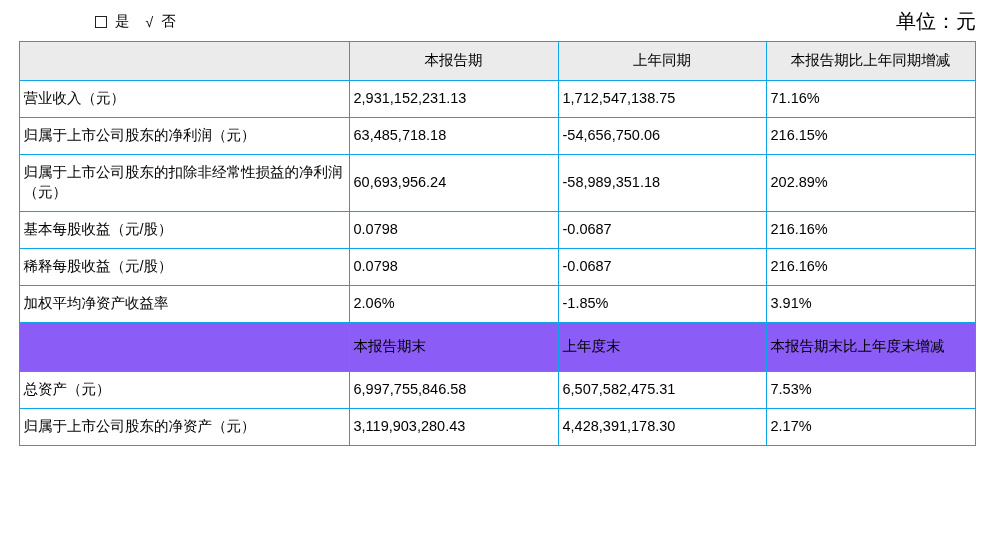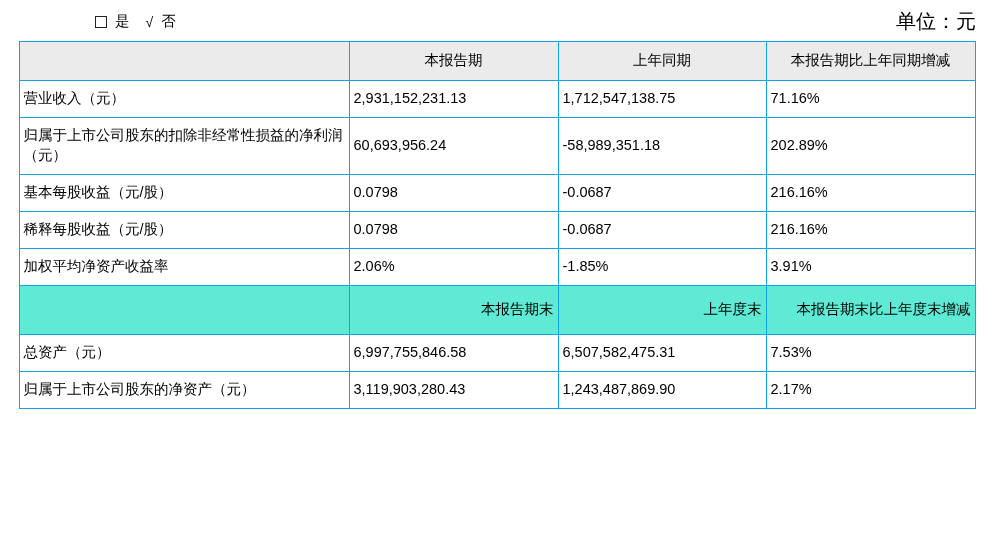--- a/index.html
+++ b/index.html
@@ -72,22 +72,22 @@
   .col-cur   { width: 209px; }
   .col-prev  { width: 208px; }
   .col-chg   { width: 209px; }
 
   .hdr {
     background: #ebebeb;
     text-align: center;
     height: 38px;
   }
   .hdr2 {
-    background: #5eead4;
-    text-align: right;
+    background: #8b5cf6;
+    text-align: left;
     height: 48px;
   }
   .lbl {
     text-align: left;
     height: 36px;
   }
   .lbl.tall { height: 56px; }
   .num {
     text-align: left;
   }
@@ -122,20 +122,26 @@
         <td class="hdr">本报告期比上年同期增减</td>
       </tr>
 
       <tr>
         <td class="lbl">营业收入（元）</td>
         <td class="num">2,931,152,231.13</td>
         <td class="num">1,712,547,138.75</td>
         <td class="num">71.16%</td>
       </tr>
 
+      <tr>
+        <td class="lbl">归属于上市公司股东的净利润（元）</td>
+        <td class="num">63,485,718.18</td>
+        <td class="num">-54,656,750.06</td>
+        <td class="num">216.15%</td>
+      </tr>
 
       <tr>
         <td class="lbl tall">归属于上市公司股东的扣除非经常性损益的净利润（元）</td>
         <td class="num">60,693,956.24</td>
         <td class="num">-58,989,351.18</td>
         <td class="num">202.89%</td>
       </tr>
 
 
       <tr>
@@ -169,19 +175,19 @@
       <tr>
         <td class="lbl">总资产（元）</td>
         <td class="num">6,997,755,846.58</td>
         <td class="num">6,507,582,475.31</td>
         <td class="num">7.53%</td>
       </tr>
 
       <tr>
         <td class="lbl">归属于上市公司股东的净资产（元）</td>
         <td class="num">3,119,903,280.43</td>
-        <td class="num">1,243,487,869.90</td>
+        <td class="num">4,428,391,178.30</td>
         <td class="num">2.17%</td>
       </tr>
     </tbody>
   </table>
 
 </div>
 
 </body></html>

